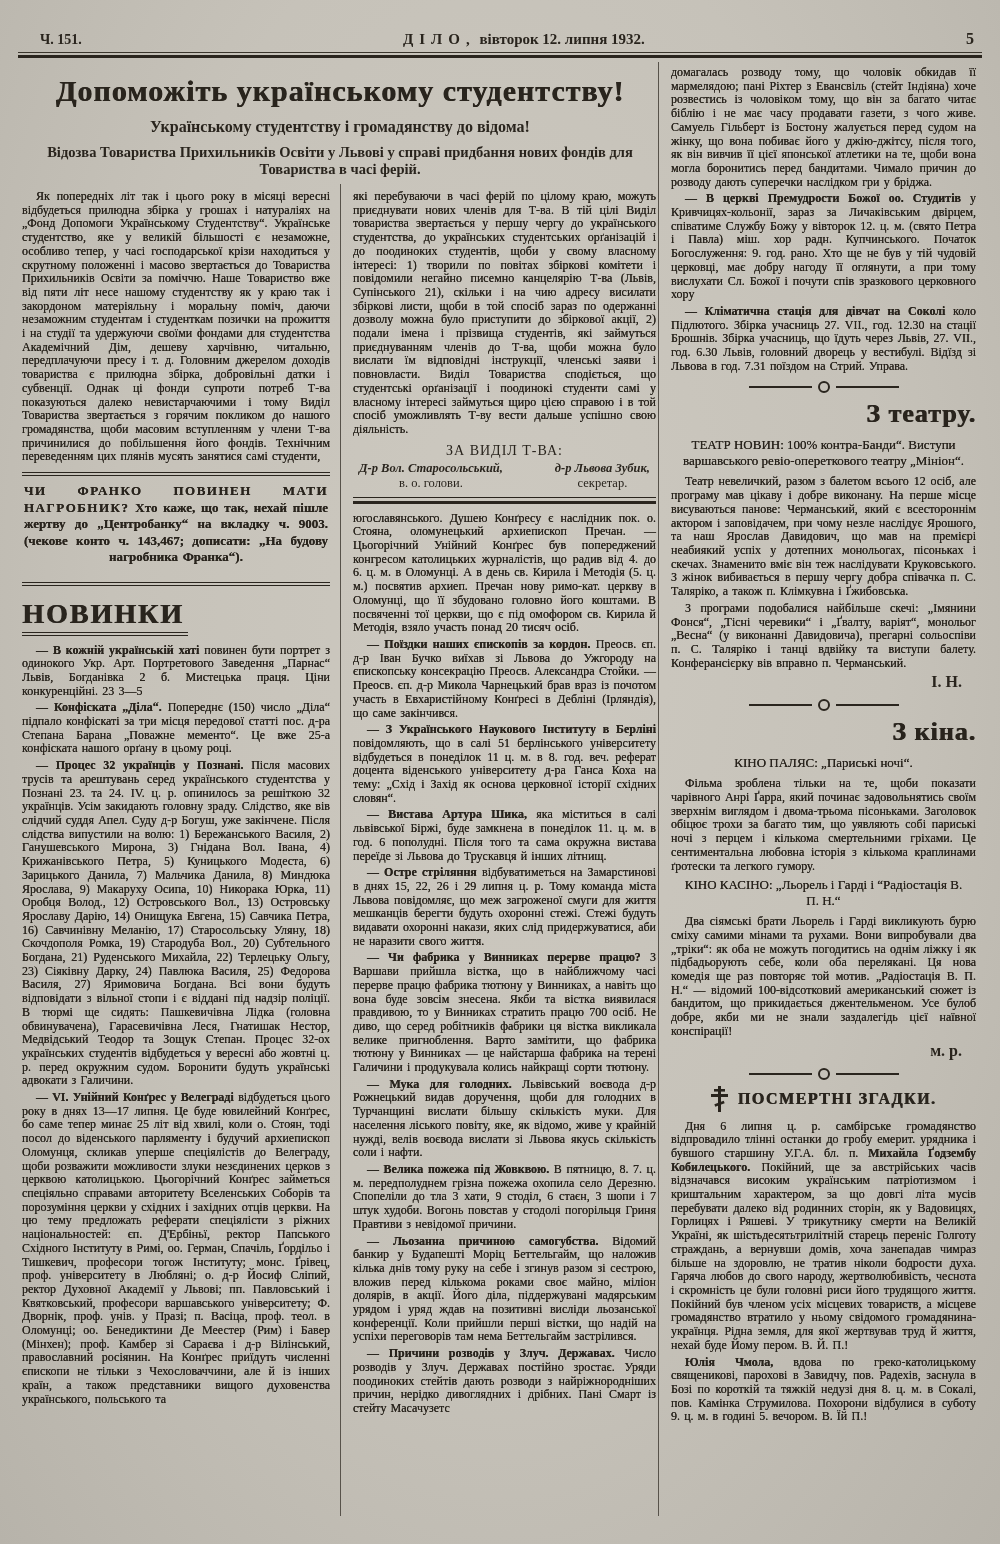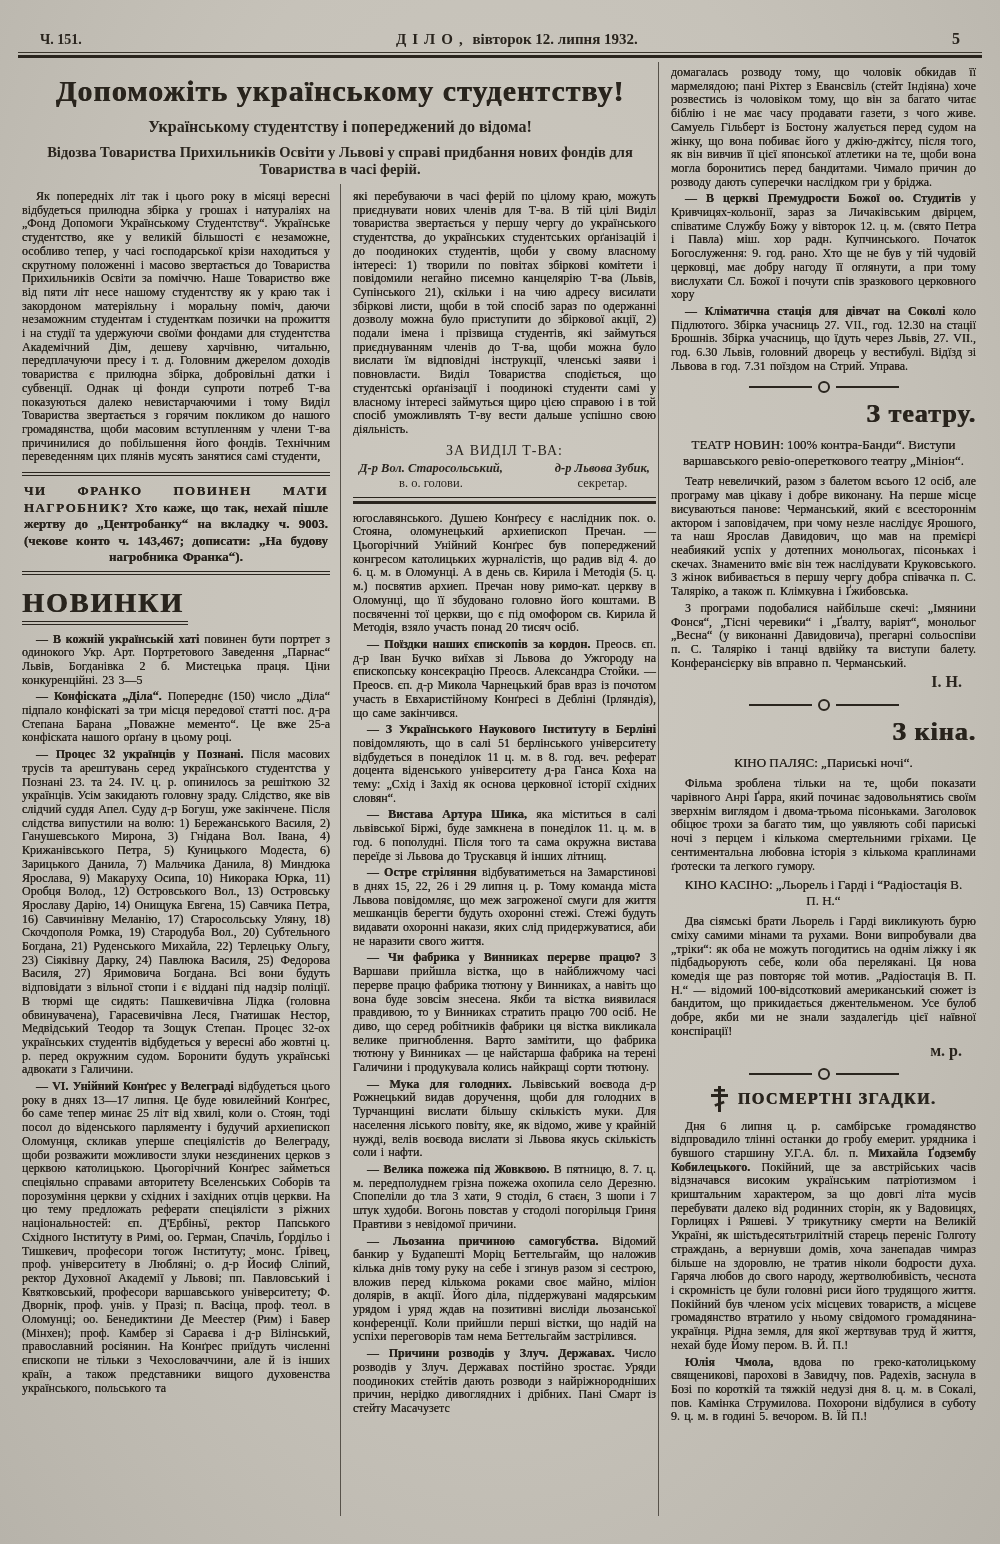--- a/index.html
+++ b/index.html
@@ -9,21 +9,21 @@
     margin:0 auto;
     box-sizing:border-box;
     background:radial-gradient(ellipse at 50% 40%, #cdc9c0 0%, #c6c2b9 55%, #b7b3aa 100%);
     color:#29241d;
     font-family:"Liberation Serif","DejaVu Serif",serif;
     overflow:hidden;
   }
   
   .masthead{
     display:flex;align-items:flex-end;justify-content:space-between;
-    padding:30px 30px 4px 40px;
+    padding:30px 16px 4px 40px;
   }
   .mh-issue{font-weight:bold;font-size:14px;}
   .mh-center{font-size:15px;font-weight:bold;}
   .mh-paper{letter-spacing:6px;}
   .mh-page{font-weight:bold;font-size:16px;padding-right:10px;}
   .mh-rule{margin:0 18px;border-top:1px solid #3b362d;border-bottom:3px solid #2a251e;height:2px;}
   
   .content{display:flex;padding:4px 18px 0 22px;}
   .left-zone{width:636px;box-sizing:border-box;}
   .col3{width:322px;box-sizing:border-box;border-left:1px solid #57524a;
@@ -43,21 +43,21 @@
   .body-p{
     font-size:12px;line-height:13.7px;text-align:justify;
     word-spacing:1.2px;margin:0 0 3px;text-indent:14px;
     text-shadow:0 0 0.35px currentColor;
   }
   .noindent{text-indent:0;}
   .b{font-weight:bold;}
   .byline{display:block;text-align:right;font-weight:bold;padding-right:14px;}
   
   .franko-box{
-    margin:8px 0 6px;padding:7px 2px 5px;
+    margin:8px 0 6px;padding:7px 2px 16px;
     border-top:4px double #2a251e;border-bottom:4px double #2a251e;
   }
   .franko-p{
     font-size:13px;font-weight:bold;line-height:16.5px;
     text-align:justify;text-align-last:center;word-spacing:1.5px;margin:0;
     text-shadow:0 0 0.4px currentColor;
   }
   .franko-q{letter-spacing:1.5px;}
   
   .novynky{
@@ -101,21 +101,21 @@
     </span>
     <span class="mh-page">5</span>
   </div>
   <div class="mh-rule"></div>
 
   <div class="content">
 
     <div class="left-zone">
       <div class="lead-head">
         <div class="lead-title">Допоможіть українському студентству!</div>
-        <div class="lead-subtitle">Українському студентству і попереджений до відома!</div>
+        <div class="lead-subtitle">Українському студентству і громадянству до відома!</div>
         <div class="lead-subhead">Відозва Товариства Прихильників Освіти у Львові у справі придбання нових фондів для Товариства в часі ферій.</div>
       </div>
 
       <div class="twocol">
 
         <div class="colA">
           <p class="body-p">Як попередніх літ так і цього року в місяці вересні відбудеться прилюдна збірка у грошах і натураліях на „Фонд Допомоги Українському Студентству“. Українське студентство, яке у великій більшості є незаможне, особливо тепер, у часі господарської крізи находиться у скрутному положенні і масово звертається до Товариства Прихильників Освіти за поміччю. Наше Товариство вже від пяти літ несе нашому студентству як у краю так і закордоном матеріяльну і моральну поміч, даючи незаможним студентам і студенткам позички на прожиття і на студії та удержуючи своїми фондами для студентства Академічний Дім, дешеву харчівню, читальню, передплачуючи пресу і т. д. Головним джерелом доходів товариства є прилюдна збірка, добровільні датки і субвенції. Однак ці фонди супроти потреб Т-ва показуються далеко невистарчаючими і тому Виділ Товариства звертається з горячим покликом до нашого громадянства, щоби масовим вступленням у члени Т-ва причинилися до побільшення його фондів. Технічним переведенням цих плянів мусять занятися самі студенти,</p>
 
           <div class="franko-box">
             <p class="franko-p"><span class="franko-q">ЧИ ФРАНКО ПОВИНЕН МАТИ НАГРОБНИК?</span> <span>Хто каже, що так, нехай пішле жертву до „Центробанку“ на вкладку ч. 9003. (чекове конто ч. 143,467; дописати: „На будову нагробника Франка“).</span></p>

